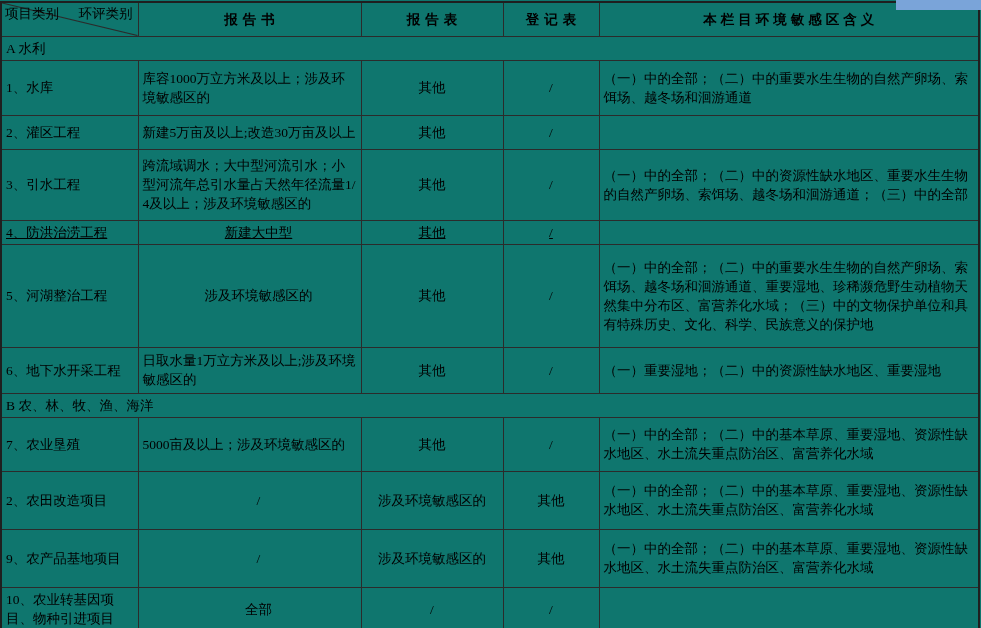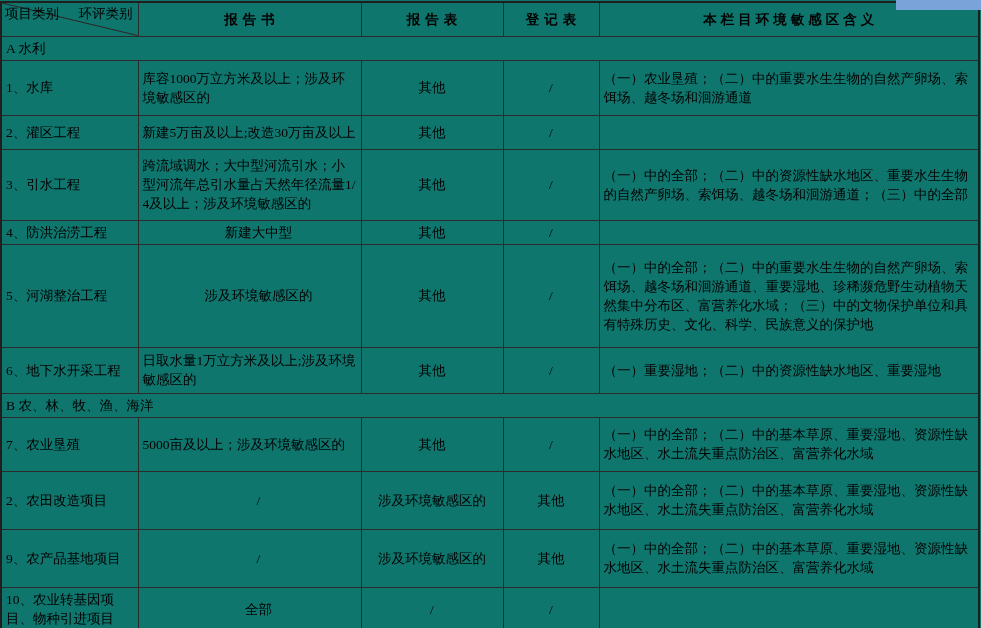--- a/index.html
+++ b/index.html
@@ -102,37 +102,37 @@
     </thead>
     <tbody id="table-body">
         <tr style="height: 24px; padding-left: 32px;">
           <td colspan="5" class="section">A 水利</td>
         </tr>
         <tr style="height: 55px;">
           <td class="c-cat">1、水库</td>
           <td class="c-book">库容1000万立方米及以上；涉及环境敏感区的</td>
           <td class="c-form">其他</td>
           <td class="c-reg">/</td>
-          <td class="c-meaning">（一）农业垦殖；（二）中的重要水生生物的自然产卵场、索饵场、越冬场和洄游通道</td>
+          <td class="c-meaning">（一）中的全部；（二）中的重要水生生物的自然产卵场、索饵场、越冬场和洄游通道</td>
         </tr>
         <tr style="height: 34px;">
           <td class="c-cat">2、灌区工程</td>
           <td class="c-book">新建5万亩及以上;改造30万亩及以上</td>
           <td class="c-form">其他</td>
           <td class="c-reg">/</td>
           <td class="c-meaning"></td>
         </tr>
         <tr style="height: 71px;">
           <td class="c-cat">3、引水工程</td>
           <td class="c-book">跨流域调水；大中型河流引水；小型河流年总引水量占天然年径流量1/4及以上；涉及环境敏感区的</td>
           <td class="c-form">其他</td>
           <td class="c-reg">/</td>
           <td class="c-meaning">（一）中的全部；（二）中的资源性缺水地区、重要水生生物的自然产卵场、索饵场、越冬场和洄游通道；（三）中的全部</td>
         </tr>
-        <tr style="height: 24px;">
+        <tr style="height: 24px; text-decoration: underline;">
           <td class="c-cat">4、防洪治涝工程</td>
           <td class="c-book short">新建大中型</td>
           <td class="c-form">其他</td>
           <td class="c-reg">/</td>
           <td class="c-meaning"></td>
         </tr>
         <tr style="height: 103px;">
           <td class="c-cat">5、河湖整治工程</td>
           <td class="c-book short">涉及环境敏感区的</td>
           <td class="c-form">其他</td>

